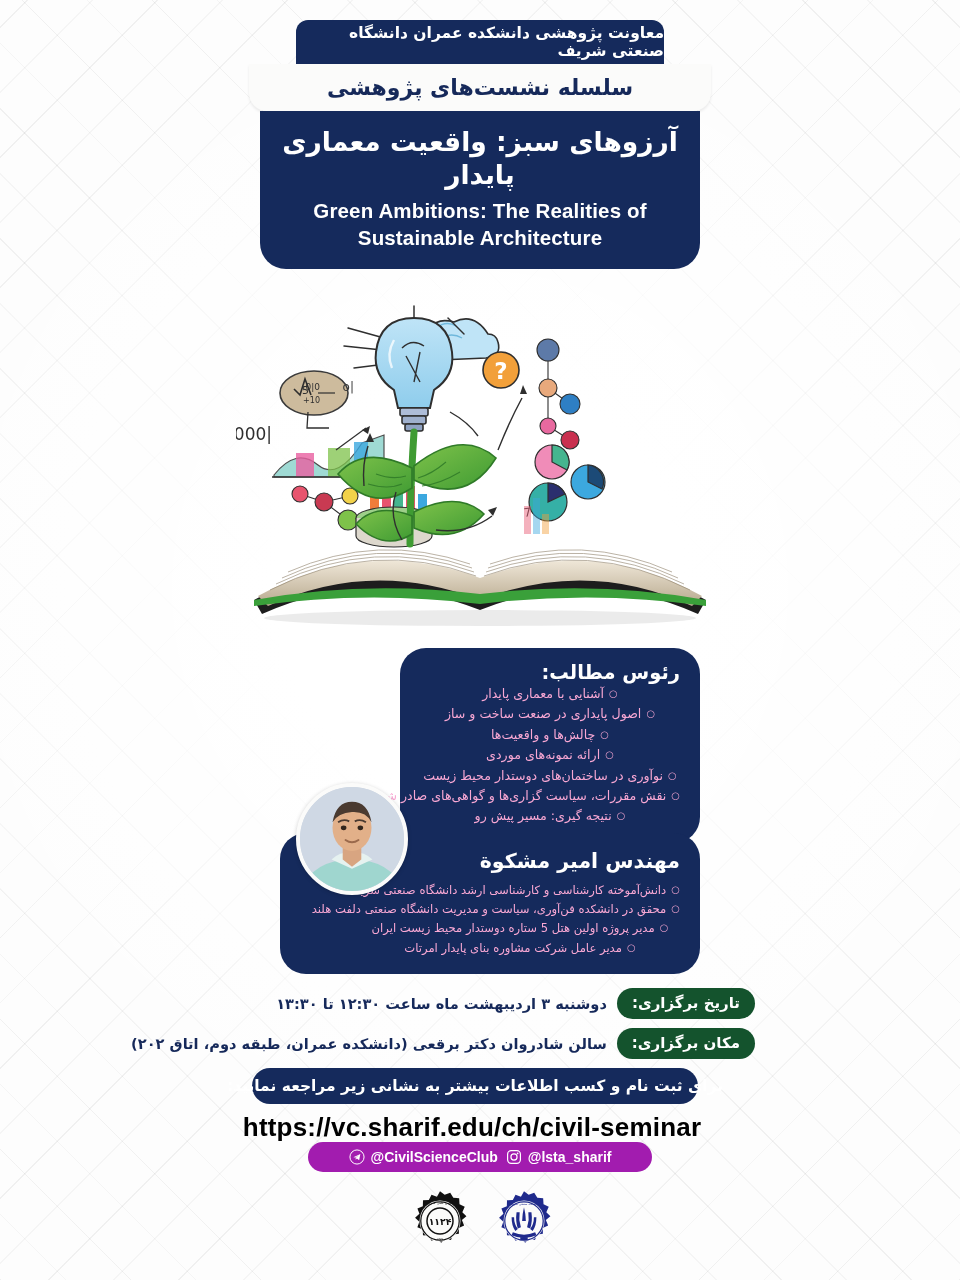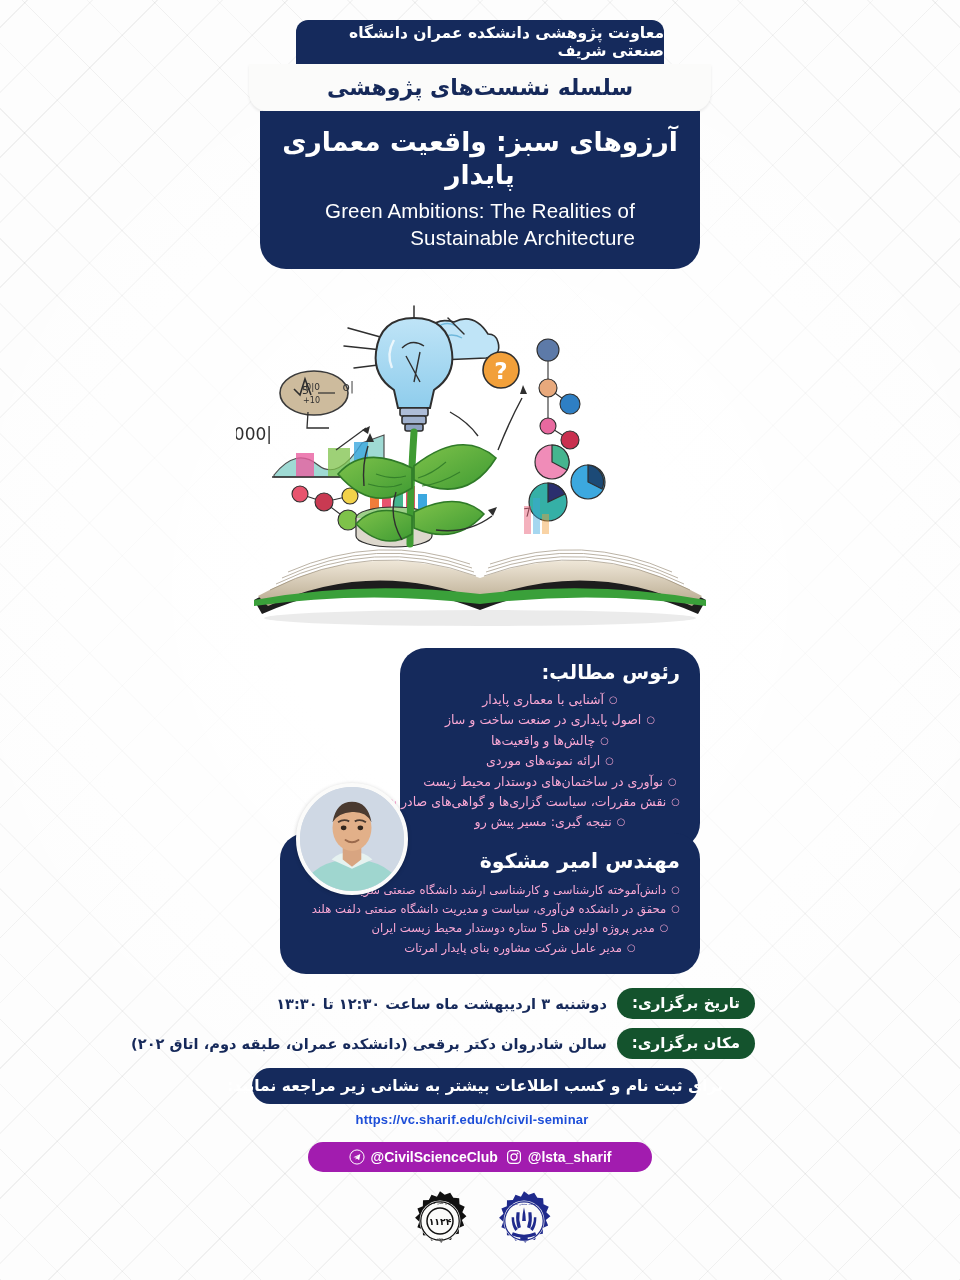--- a/index.html
+++ b/index.html
@@ -56,36 +56,36 @@
   .hdr-main{
     width:440px; min-height:146px;
     background:#152a5c;
     border-radius:0 0 26px 26px;
     display:flex; flex-direction:column; align-items:center; justify-content:center;
     padding:14px 18px 18px;
     gap:6px;
   }
   .hdr-fa-title{ color:#fff; font-size:26.5px; font-weight:800; text-align:center; line-height:1.25; }
   .hdr-en-title{
-    color:#fff; font-size:20.5px; font-weight:400; text-align:right;
+    color:#fff; font-size:20.5px; font-weight:700; text-align:center;
     line-height:1.32; direction:ltr; letter-spacing:.15px;
     font-family:"Liberation Sans",sans-serif;
   }
 
   
   .illus{ position:absolute; top:290px; left:236px; width:488px; height:340px; }
   .illus svg{ width:100%; height:100%; display:block; }
 
   
   .topics-card{
     position:absolute; top:648px; left:400px; width:300px;
     background:#152a5c; border-radius:26px;
     padding:13px 20px 16px;
   }
-  .card-heading{ color:#fff; font-size:19.5px; font-weight:800; text-align:right; margin-bottom:6px; }
+  .card-heading{ color:#fff; font-size:19.5px; font-weight:800; text-align:right; }
   .bullets{ list-style:none; }
   .bullets li{
     color:#f9a8d4; font-size:12.6px; line-height:1.62;
     text-align:center; white-space:nowrap;
   }
   .bullets li .bul{ display:inline-block; margin-left:5px; font-size:10px; vertical-align:1px; opacity:.9; }
 
   
   .speaker-card{
     position:absolute; top:833px; left:280px; width:420px;
@@ -123,21 +123,21 @@
   .banner{
     position:absolute; top:1068px; left:252px; width:446px; height:36px;
     background:#152a5c; border-radius:999px;
     display:flex; align-items:center; justify-content:center;
   }
   .banner-txt{ color:#fff; font-size:15.5px; font-weight:800; white-space:nowrap; }
 
   
   .url{
     position:absolute; top:1112px; left:0; right:16px; text-align:center;
-    color:#1d4ed8; font-size:13px; font-weight:700; direction:ltr;
+    color:#000000; font-size:26px; font-weight:700; direction:ltr;
     font-family:"Liberation Sans",sans-serif; letter-spacing:.2px;
   }
   .social{
     position:absolute; top:1142px; left:308px; width:344px; height:30px;
     background:#a21caf; border-radius:999px;
     display:flex; align-items:center; justify-content:center; gap:8px;
     direction:ltr;
   }
   .handle{ display:flex; align-items:center; gap:6px; color:#fff; font-size:14px; font-weight:700;
            font-family:"Liberation Sans",sans-serif; }

